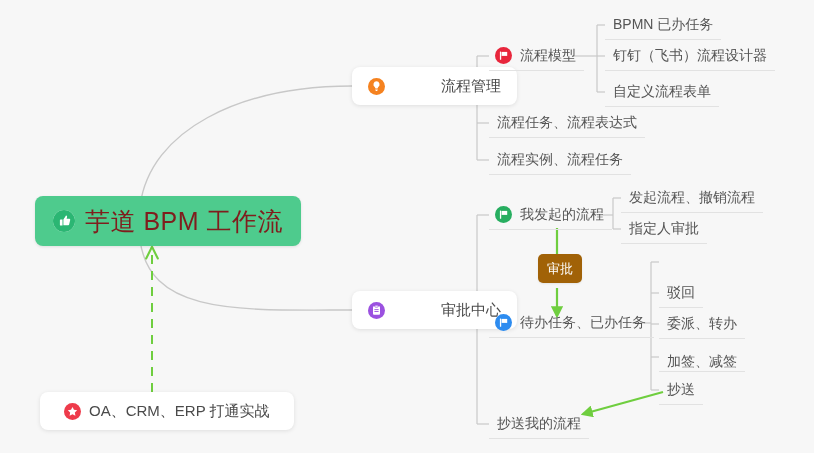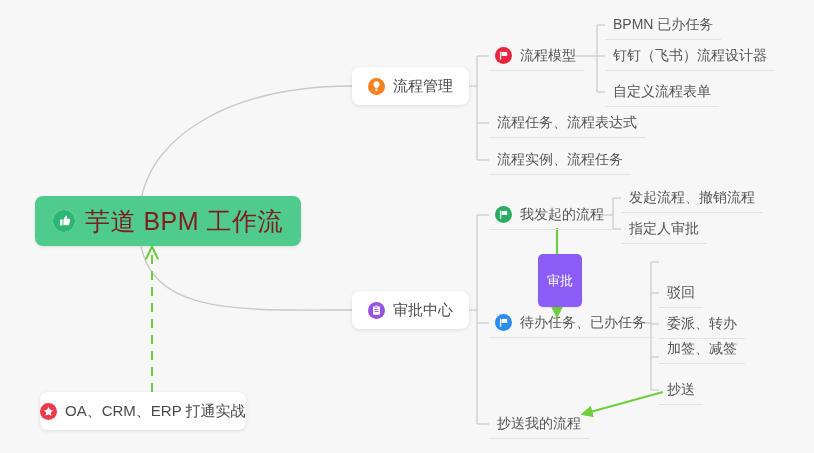--- a/index.html
+++ b/index.html
@@ -53,27 +53,27 @@
   
   .node-card {
     background: #ffffff;
     border-radius: 8px;
     padding: 0 16px;
     height: 38px;
     box-shadow: 0 1px 4px rgba(0,0,0,0.10);
     font-size: 15px;
     color: #4a4a4a;
   }
-  .node-card .node-label { color: #4a4a4a; font-size: 15px; }
+  .node-card .node-label { color: #4a4a4a; font-size: 15px; margin-left: 48px; }
 
   
   .node-callout {
     background: #ffffff;
     border-radius: 8px;
-    padding: 0 0;
+    padding: 0 24px;
     height: 38px;
     box-shadow: 0 1px 4px rgba(0,0,0,0.10);
     font-size: 15px;
     color: #4a4a4a;
   }
   .node-callout .node-label { color: #4a4a4a; font-size: 15px; }
 
   
   .node-leaf {
     background: transparent;
@@ -109,25 +109,25 @@
   }
   .icon-badge svg { display: block; }
   .icon-root {
     width: 22px; height: 22px; margin-right: 10px;
     background: #ffffff;
   }
 
   
   .rel-badge {
     position: absolute;
-    background: #8b5cf6;
+    background: #a16207;
     border-radius: 5px;
     color: #ffffff;
     font-size: 13px;
-    padding: 20px 9px;
+    padding: 8px 9px;
     line-height: 1;
     box-shadow: 0 1px 2px rgba(0,0,0,0.08);
     white-space: nowrap;
   }
 </style>
 </head>
 <body>
 
 <div id="canvas">
 
@@ -276,21 +276,21 @@
     </span>
     <span class="node-label">待办任务、已办任务</span>
   </div>
 
   <div class="node node-leaf" style="left:659px; top:278px;">
     <span class="node-label">驳回</span>
   </div>
   <div class="node node-leaf" style="left:659px; top:309px;">
     <span class="node-label">委派、转办</span>
   </div>
-  <div class="node node-leaf" style="left:659px; top:334px;">
+  <div class="node node-leaf" style="left:659px; top:342px;align-items:flex-end;">
     <span class="node-label">加签、减签</span>
   </div>
   <div class="node node-leaf" style="left:659px; top:375px;">
     <span class="node-label">抄送</span>
   </div>
 
   <div class="node node-leaf" style="left:489px; top:409px;">
     <span class="node-label">抄送我的流程</span>
   </div>
 

